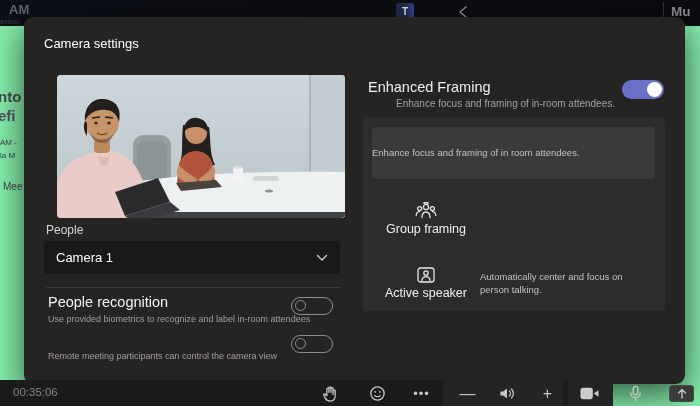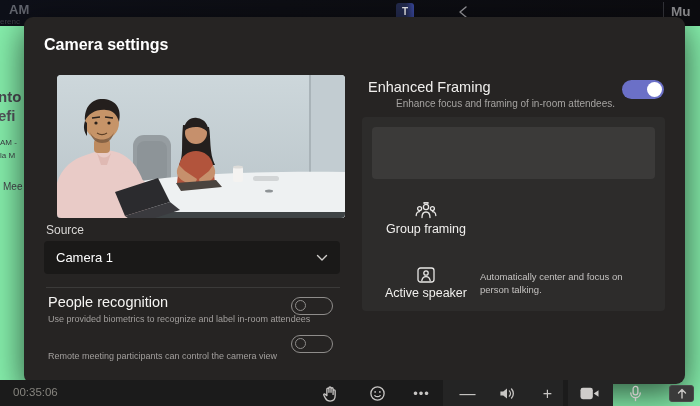--- a/index.html
+++ b/index.html
@@ -23,21 +23,21 @@
   
   .bg-nto{left:-2px;top:88px;font-size:15px;font-weight:bold;color:#4b4b52;}
   .bg-efi{left:-2px;top:107px;font-size:15px;font-weight:bold;color:#54545c;}
   .bg-am2{left:0px;top:138px;font-size:8px;color:#3e3f45;}
   .bg-lam{left:0px;top:151px;font-size:8px;color:#3e3f45;}
   .bg-mee{left:3px;top:181px;font-size:10px;color:#46464c;}
 
   
   .dialog{position:absolute;left:24px;top:17px;width:661px;height:367px;background:#262423;
     border-radius:9px;box-shadow:0 10px 35px rgba(0,0,0,.65);}
-  .dlg-title{position:absolute;left:20px;top:19px;font-size:16px;font-weight:bold;color:#ffffff;}
+  .dlg-title{position:absolute;left:20px;top:19px;font-size:13px;font-weight:normal;color:#ffffff;}
 
   .preview{position:absolute;left:33px;top:58px;width:288px;height:143px;border-radius:4px;overflow:hidden;background:#c5d0d5;}
   .preview svg{display:block;}
 
   .src-label{position:absolute;left:22px;top:206px;font-size:12px;color:#d8d6d4;}
   .dropdown{position:absolute;left:20px;top:224px;width:296px;height:33px;background:#1a1918;border-radius:4px;
     display:flex;align-items:center;justify-content:space-between;padding:0 12px;cursor:pointer;}
   .dropdown .val{font-size:13px;color:#ffffff;}
   .divider{position:absolute;left:22px;top:270px;width:294px;height:1px;background:#3b3a39;}
 
@@ -144,21 +144,21 @@
         <path d="M40 58 C43 60 47 60 50 58" stroke="#5d4027" stroke-width="1.2" fill="none"></path>
 
         <path d="M70 96 C81 100 91 108 97 117 L80 126 C69 117 63 108 61 101 Z" fill="#e9cbc7"></path>
         <circle cx="92" cy="120" r="5.5" fill="#c69468"></circle>
 
         <path d="M58 117 L101 103 L113 127 L68 141 Z" fill="#2b2b2e"></path>
         <path d="M68 141 L113 127 L123 135 L79 149 Z" fill="#3a3a3e"></path>
       </svg>
     </div>
 
-    <div class="src-label">Source</div>
+    <div class="src-label">People</div>
     <div class="dropdown">
       <span class="val">Camera 1</span>
       <svg width="12" height="8" viewBox="0 0 12 8" class="stroke-ic">
           <polyline points="1.5,1.5 6,6 10.5,1.5" stroke="#d0cecb"></polyline>
         </svg>
     </div>
     <div class="divider"></div>
 
     <div class="tog-row-label" style="left:24px;top:277px;">People recognition</div>
     <div class="tog-row-desc" style="left:24px;top:297px;">Use provided biometrics to recognize and label in-room attendees</div>
@@ -173,20 +173,21 @@
 
     <div class="ef-heading">Enhanced Framing</div>
     <div class="ef-desc">Enhance focus and framing of in-room attendees.</div>
     <div class="toggle-on" style="left:598px;top:63px;">
         <div class="knob"></div>
       </div>
 
     <div class="panel">
 
       <div class="opt opt1 selected">
+        <div class="opt-desc">Enhance focus and framing of in room attendees.</div>
       </div>
 
       <div class="opt opt2">
         <div class="opt-left">
           <svg width="22" height="17" viewBox="0 0 22 17">
             <g fill="none" stroke="#e8e7e5" stroke-width="1.3" stroke-linecap="round">
               <circle cx="11" cy="5" r="2.6"></circle>
               <circle cx="4.6" cy="6.6" r="2"></circle>
               <circle cx="17.4" cy="6.6" r="2"></circle>
               <path d="M7 15.5 C7 11.8 8.7 10 11 10 C13.3 10 15 11.8 15 15.5"></path>

